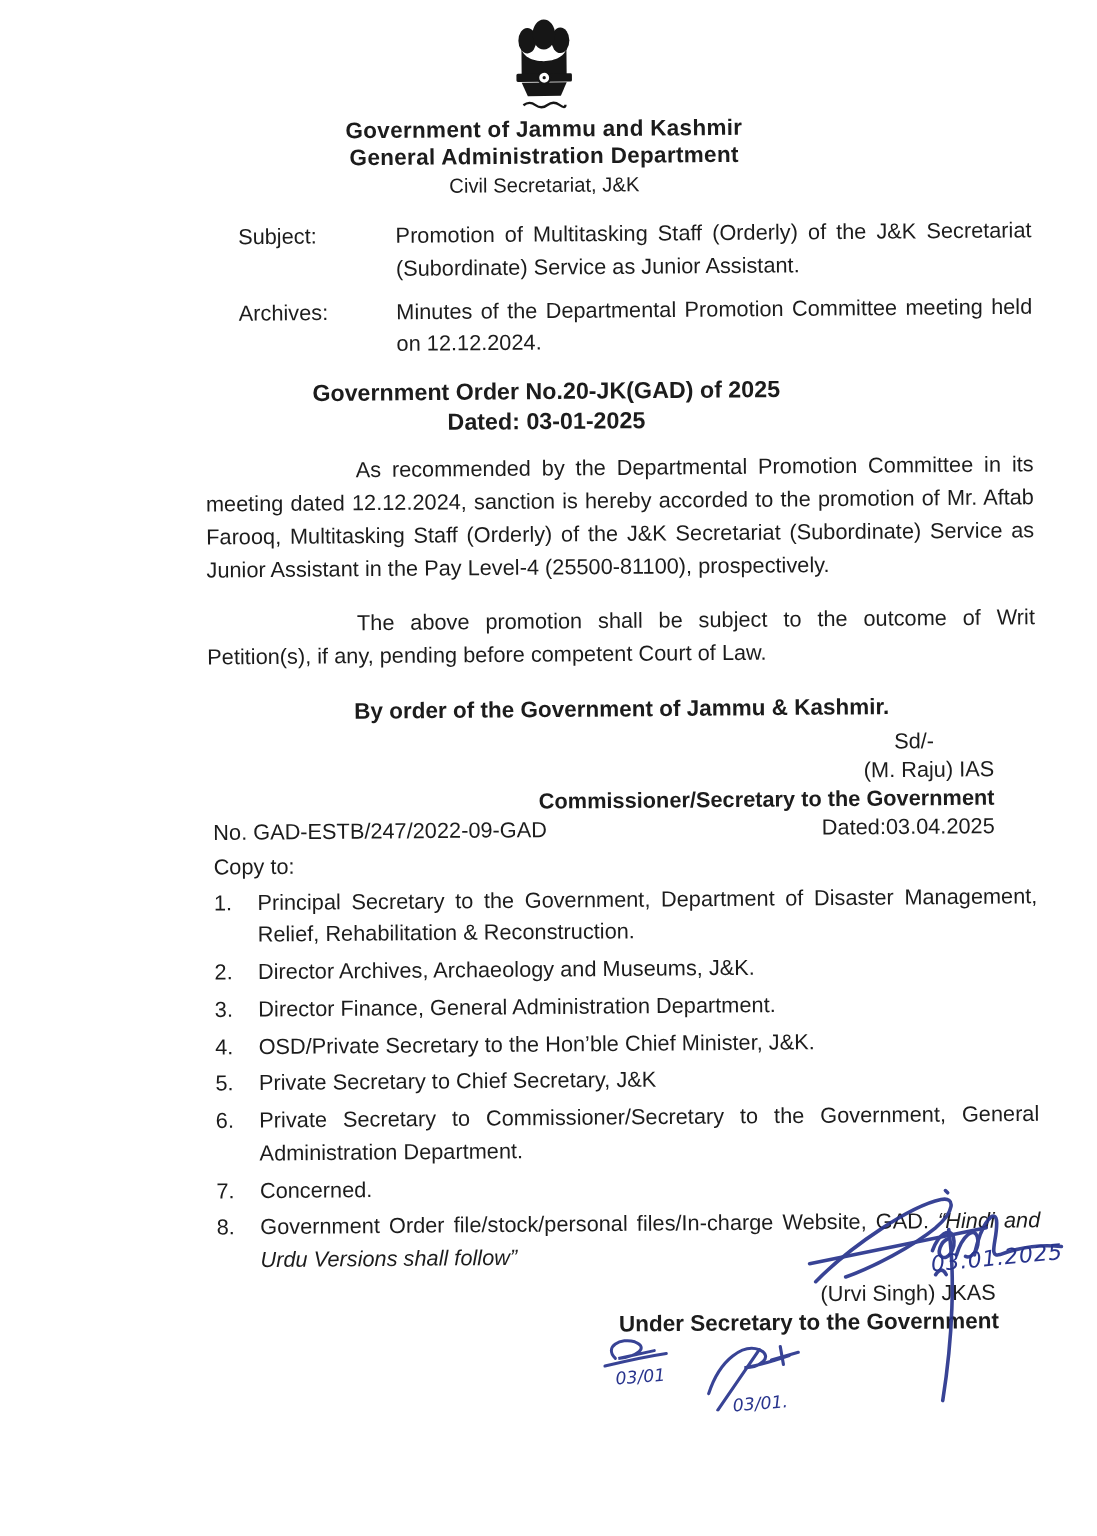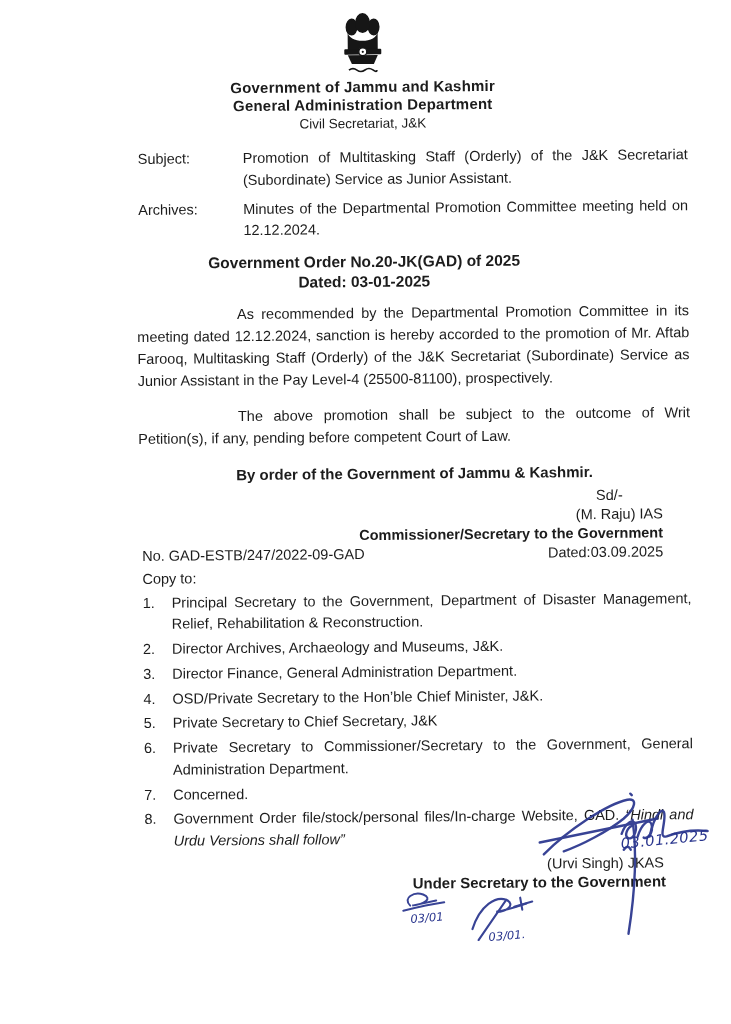--- a/index.html
+++ b/index.html
@@ -8,21 +8,21 @@
     width:731px;height:1024px;position:relative;background:#fff;
     color:#1c1c1c;font-family:"Liberation Sans",sans-serif;
     font-size:14.5px;line-height:1.5;
     transform:rotate(-0.5deg);transform-origin:50% 40%;
   }
   .header{text-align:center;}
   .emblem{display:block;margin:10px auto 2px;}
   .h-line1,.h-line2{font-weight:bold;font-size:15px;line-height:1.22;letter-spacing:.2px;}
   .h-line3{font-size:13.5px;line-height:1.3;}
   .meta{display:flex;margin:15px 41px 0 140px;}
-  .meta .label{flex:0 0 105px;}
+  .meta .label{flex:0 0 105px;margin-left:21px;}
   .meta .val{flex:1;text-align:justify;}
   .meta.ref{margin-top:7px;}
   .order-title{text-align:center;font-weight:bold;font-size:15.5px;margin-top:11px;line-height:1.3;}
   .para{margin:11px 41px 0 138px;text-align:justify;text-indent:100px;}
   .para.second{margin-top:15px;}
   .by-order{font-weight:bold;font-size:15px;margin:14px 41px 0 138px;text-align:center;}
   .sig-block{margin:3px 69px 0 0;text-align:right;line-height:1.3;}
   .sig-sd{padding-right:40px;}
   .sig-desig{font-weight:bold;}
   .file-row{display:flex;justify-content:space-between;margin:0 69px 0 141px;line-height:1.3;}
@@ -97,21 +97,21 @@
   <div class="by-order">By order of the Government of Jammu &amp; Kashmir.</div>
 
   <div class="sig-block">
     <div class="sig-sd">Sd/-</div>
     <div>(M. Raju) IAS</div>
     <div class="sig-desig">Commissioner/Secretary to the Government</div>
   </div>
 
   <div class="file-row">
     <span>No. GAD-ESTB/247/2022-09-GAD</span>
-    <span>Dated:03.09.2025</span>
+    <span>Dated:03.04.2025</span>
   </div>
 
   <div class="copy-label">Copy to:</div>
 
   <ol class="copy">
     <li>
       <span class="num">1.</span>
       <span class="itext">Principal Secretary to the Government, Department of Disaster Management, Relief, Rehabilitation &amp; Reconstruction.</span>
     </li>
     <li>

